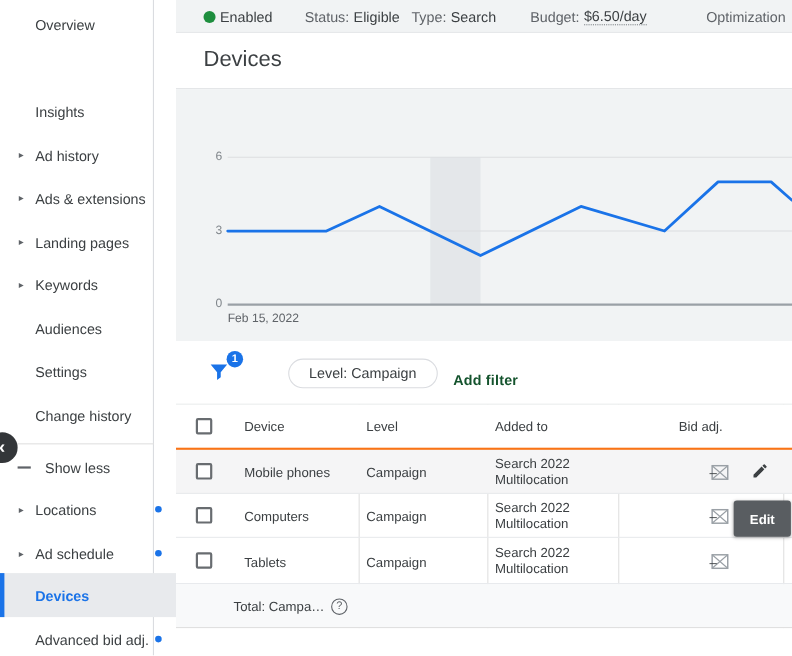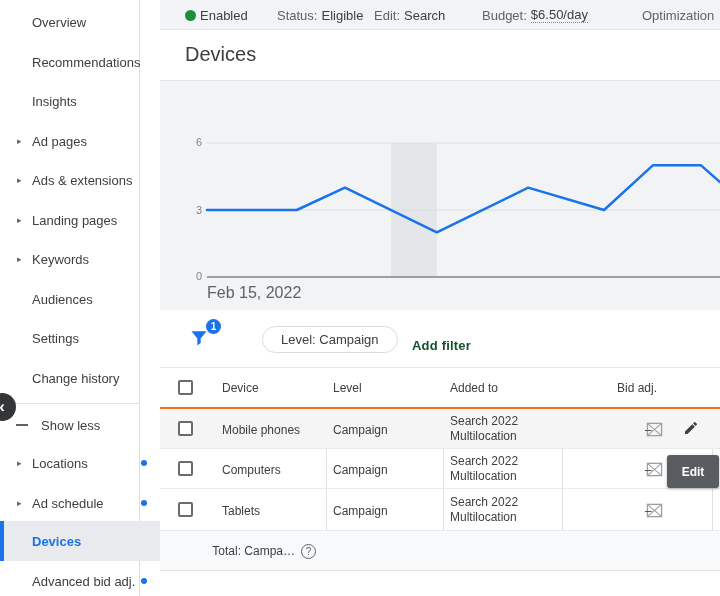--- a/index.html
+++ b/index.html
@@ -31,21 +31,21 @@
   .dotted-u{border-bottom:1px dotted #80868b;}
 
   
   .titleband{position:absolute;left:160px;top:30px;width:560px;height:51px;background:#fff;
              border-bottom:1px solid #e4e6e8;box-sizing:border-box;}
   .page-title{position:absolute;left:25px;top:13px;font-size:20px;color:#3c4043;}
 
   
   .chartpanel{position:absolute;left:160px;top:81px;width:560px;height:229px;background:#f1f3f4;}
   .ytick{position:absolute;width:30px;text-align:right;font-size:11px;color:#80868b;}
-  .xlabel{position:absolute;left:47px;top:203px;font-size:16px;color:#5f6368;}
+  .xlabel{position:absolute;left:47px;top:203px;font-size:11px;color:#5f6368;}
 
   
   .filterrow{position:absolute;left:160px;top:310px;width:560px;height:58px;background:#fff;
              border-bottom:1px solid #e4e6e8;box-sizing:border-box;}
   .funnel{position:absolute;left:29px;top:17px;cursor:pointer;}
   .filter-badge{position:absolute;left:46px;top:9px;width:15px;height:15px;border-radius:50%;background:#1a73e8;
                 color:#fff;font-size:10px;display:flex;align-items:center;justify-content:center;font-weight:bold;}
   .chip{position:absolute;left:102px;top:16px;height:27px;padding:0 18px;border:1px solid #dadce0;border-radius:14px;
         display:flex;align-items:center;font-size:13px;color:#3c4043;background:#fff;cursor:pointer;box-sizing:border-box;}
   .addfilter{position:absolute;left:252px;top:16px;height:27px;display:flex;align-items:flex-end;
@@ -75,29 +75,26 @@
 </style>
 </head>
 <body>
 
 <div class="stage">
 
   <div class="sidebar">
     <div class="nav-item" style="top:2px">
         <span>Overview</span>
       </div>
-    <div class="nav-item" style="top:42px">
-        <span>Recommendations</span>
-      </div>
     <div class="nav-item" style="top:81px">
         <span>Insights</span>
       </div>
     <div class="nav-item" style="top:121px">
         <span class="arrow">▸</span>
-        <span>Ad pages</span>
+        <span>Ad history</span>
       </div>
     <div class="nav-item" style="top:160px">
         <span class="arrow">▸</span>
         <span>Ads &amp; extensions</span>
       </div>
     <div class="nav-item" style="top:200px">
         <span class="arrow">▸</span>
         <span>Landing pages</span>
       </div>
     <div class="nav-item" style="top:239px">
@@ -146,21 +143,21 @@
   <div class="topbar">
     <span class="green-dot" id="green-dot" style="background: rgb(30, 142, 62);"></span>
     <span class="tb" style="left:40px">
         <span class="val">Enabled</span>
       </span>
     <span class="tb" style="left:117px">
         <span>Status:</span>
         <span class="val">Eligible</span>
       </span>
     <span class="tb" style="left:214px">
-        <span>Edit:</span>
+        <span>Type:</span>
         <span class="val">Search</span>
       </span>
     <span class="tb" style="left:322px">
         <span>Budget:</span>
         <span class="val dotted-u">$6.50/day</span>
       </span>
     <span class="tb" style="left:482px">
         <span>Optimization</span>
       </span>
   </div>

